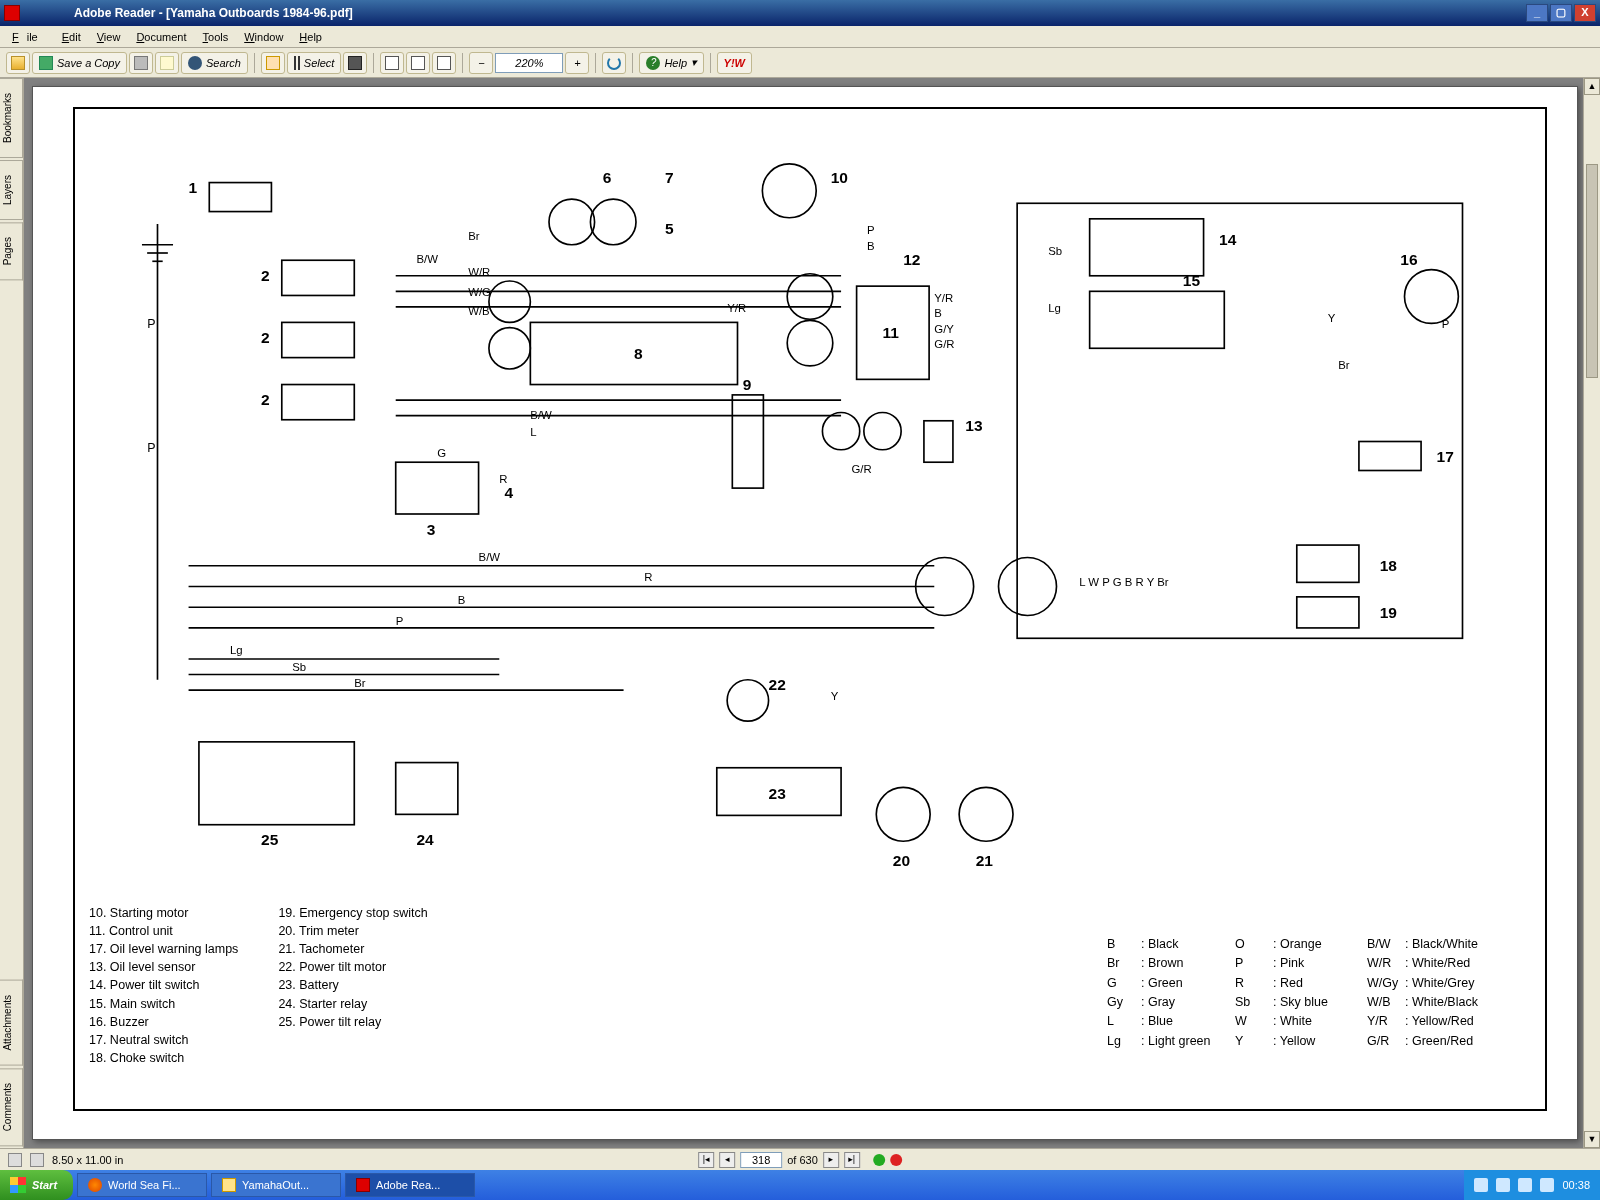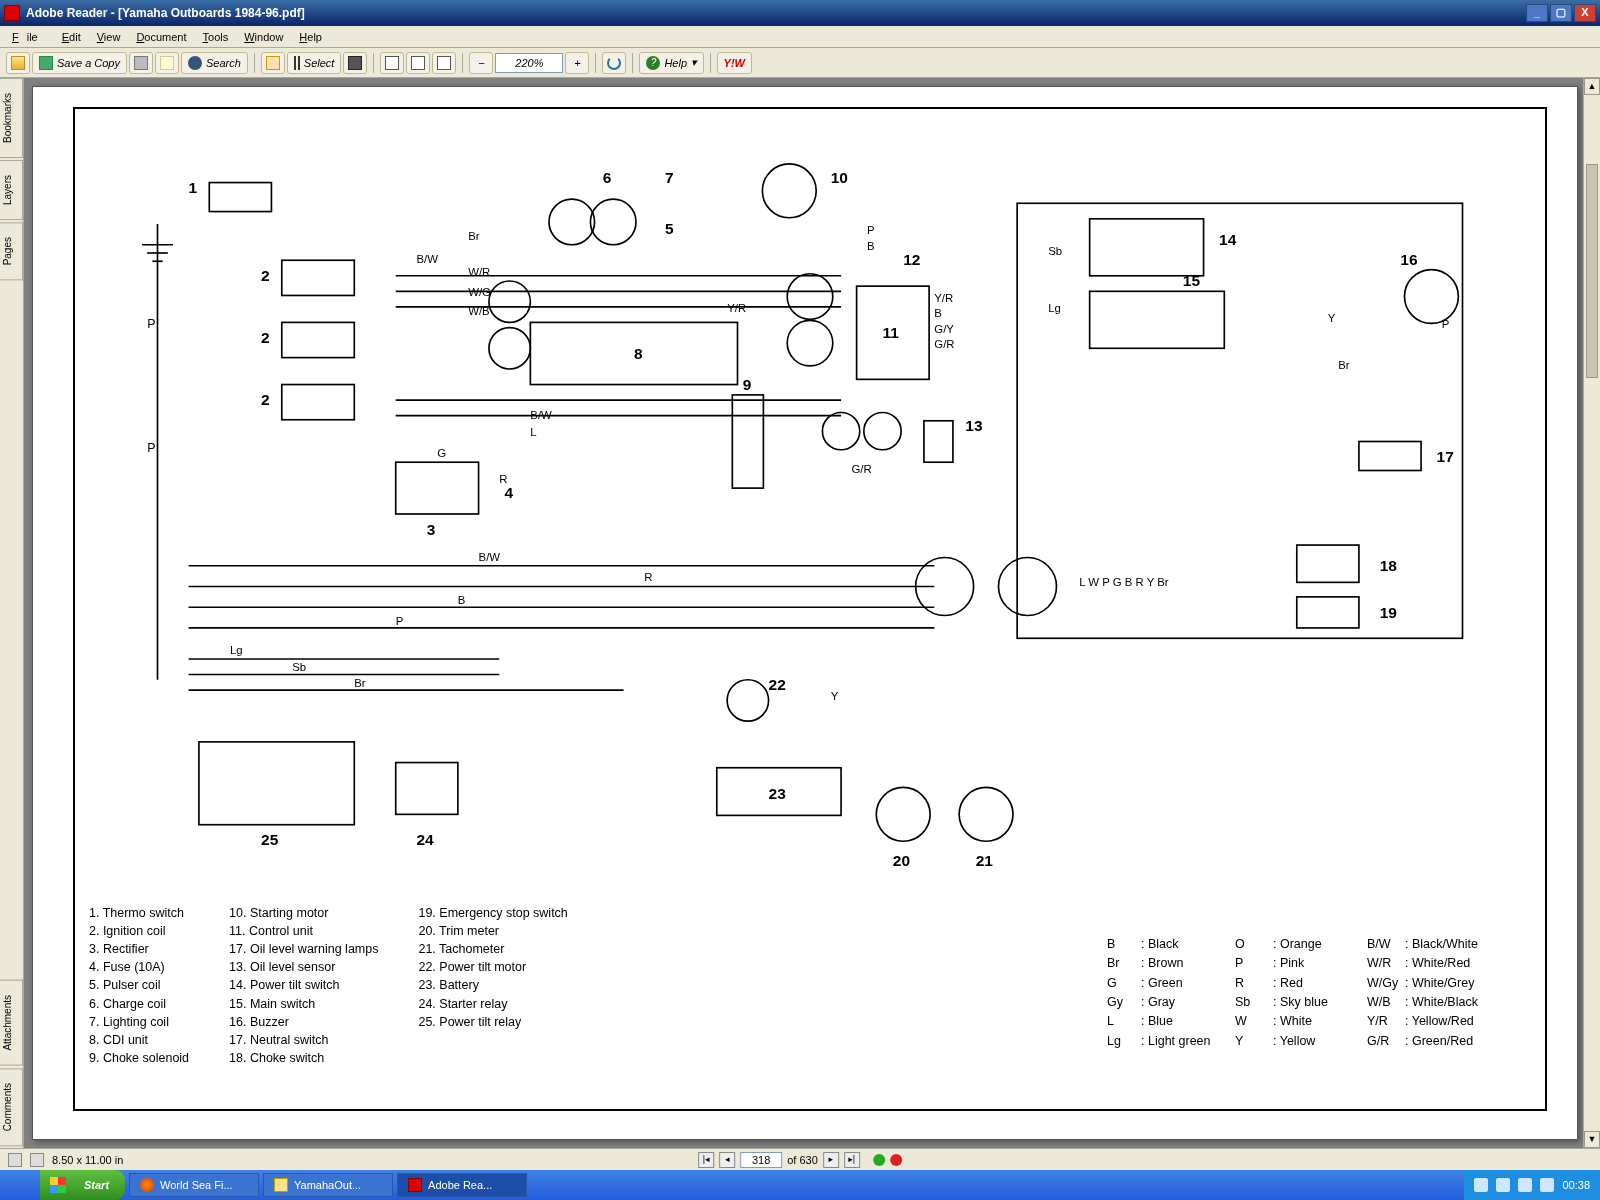--- a/index.html
+++ b/index.html
@@ -1,19 +1,19 @@
 <!DOCTYPE html>
 <html><head>
 <meta charset="utf-8">
 <style>
 * { box-sizing: border-box; margin: 0; padding: 0; font-family: "Tahoma", "Segoe UI", sans-serif; }
 body { width: 1600px; height: 1200px; overflow: hidden; background: #ece9d8; font-size: 11px; }
 
 
-.titlebar { height: 26px; background: linear-gradient(#3a6ea5,#0a246a); color: #fff; display: flex; align-items: center; padding: 0 4px; }
+.titlebar { height: 26px; background: linear-gradient(#3a6ea5,#0a246a); color: #fff; display: flex; align-items: center; padding: 0 4px; gap: 48px; }
 .titlebar .app-icon { width: 16px; height: 16px; background: #d00; margin-right: 6px; border: 1px solid #800; }
 .titlebar .title { flex: 1; font-weight: bold; font-size: 12px; }
 .win-btns { display: flex; gap: 2px; }
 .win-btns div { width: 22px; height: 18px; background: #4c77c4; border: 1px solid #2a497f; color: #fff; text-align: center; line-height: 14px; font-weight: bold; cursor: pointer; font-size: 11px; }
 .win-btns .close { background: #d04030; }
 
 
 .menubar { height: 22px; background: #ece9d8; border-bottom: 1px solid #aca899; display: flex; align-items: center; padding: 0 4px; }
 .menubar span { padding: 2px 8px; cursor: pointer; }
 .menubar span u { text-decoration: underline; }
@@ -59,21 +59,21 @@
 .statusbar { height: 22px; background: #ece9d8; border-top: 1px solid #aca899; display: flex; align-items: center; padding: 0 8px; gap: 8px; font-size: 11px; }
 .statusbar .icon-sq { width: 14px; height: 14px; background: #ddd; border: 1px solid #888; }
 .page-nav { position: absolute; left: 50%; transform: translateX(-50%); display: flex; align-items: center; gap: 5px; }
 .page-nav .nbtn { width:16px; height:16px; border:1px solid #888; background:#eee; text-align:center; line-height:13px; font-size:9px; cursor:pointer; }
 .page-nav input { width: 42px; height: 16px; border: 1px solid #7f9db9; text-align: center; font-size: 11px; }
 .page-nav .dot { width:12px; height:12px; border-radius:50%; }
 .page-nav .dot.g { background:#2a2; } .page-nav .dot.r { background:#d22; }
 
 
 .taskbar { height: 30px; background: linear-gradient(#3e81e5,#245edb); display: flex; align-items: center; }
-.start-btn { height: 100%; padding: 0 16px 0 10px; background: linear-gradient(#5fbf3f,#2f8f1f); color: #fff; font-weight: bold; font-style: italic; display: flex; align-items: center; gap: 18px; border-radius: 0 10px 10px 0; cursor: pointer; margin-left: 40px; }
+.start-btn { height: 100%; padding: 0 16px 0 10px; background: linear-gradient(#5fbf3f,#2f8f1f); color: #fff; font-weight: bold; font-style: italic; display: flex; align-items: center; gap: 6px; border-radius: 0 10px 10px 0; cursor: pointer; }
 .task-item { margin-left: 4px; height: 24px; padding: 0 10px; background: #3a74d0; border: 1px solid #2a58a8; color: #fff; display: flex; align-items: center; gap: 6px; cursor: pointer; font-size: 11px; min-width: 130px; }
 .task-item.active { background: #1d4fa8; }
 .tray { margin-left: auto; height: 100%; padding: 0 10px; background: #1e8ee0; color: #fff; display: flex; align-items: center; gap: 8px; font-size: 11px; }
 .tray .tray-ic { width: 14px; height: 14px; background: #cfe8ff; border-radius: 2px; }
 </style>
 </head>
 <body>
 
 <div class="titlebar">
   <div class="app-icon"></div>
@@ -288,31 +288,20 @@
               <text x="1310" y="180" fill="#000" stroke="none" font-size="11">P</text>
               <text x="1210" y="220" fill="#000" stroke="none" font-size="11">Br</text>
               <text x="930" y="110" fill="#000" stroke="none" font-size="11">Sb</text>
               <text x="930" y="165" fill="#000" stroke="none" font-size="11">Lg</text>
               <text x="960" y="430" fill="#000" stroke="none" font-size="11">L W P G B R Y Br</text>
             </g>
           </svg>
         </div>
 
         <div class="legend">
-          <div class="col">
-            <div>1. Thermo switch</div>
-              <div>2. Ignition coil</div>
-              <div>3. Rectifier</div>
-            <div>4. Fuse (10A)</div>
-              <div>5. Pulser coil</div>
-              <div>6. Charge coil</div>
-            <div>7. Lighting coil</div>
-              <div>8. CDI unit</div>
-              <div>9. Choke solenoid</div>
-          </div>
           <div class="col">
             <div>10. Starting motor</div>
               <div>11. Control unit</div>
               <div>17. Oil level warning lamps</div>
             <div>13. Oil level sensor</div>
               <div>14. Power tilt switch</div>
               <div>15. Main switch</div>
             <div>16. Buzzer</div>
               <div>17. Neutral switch</div>
               <div>18. Choke switch</div>

